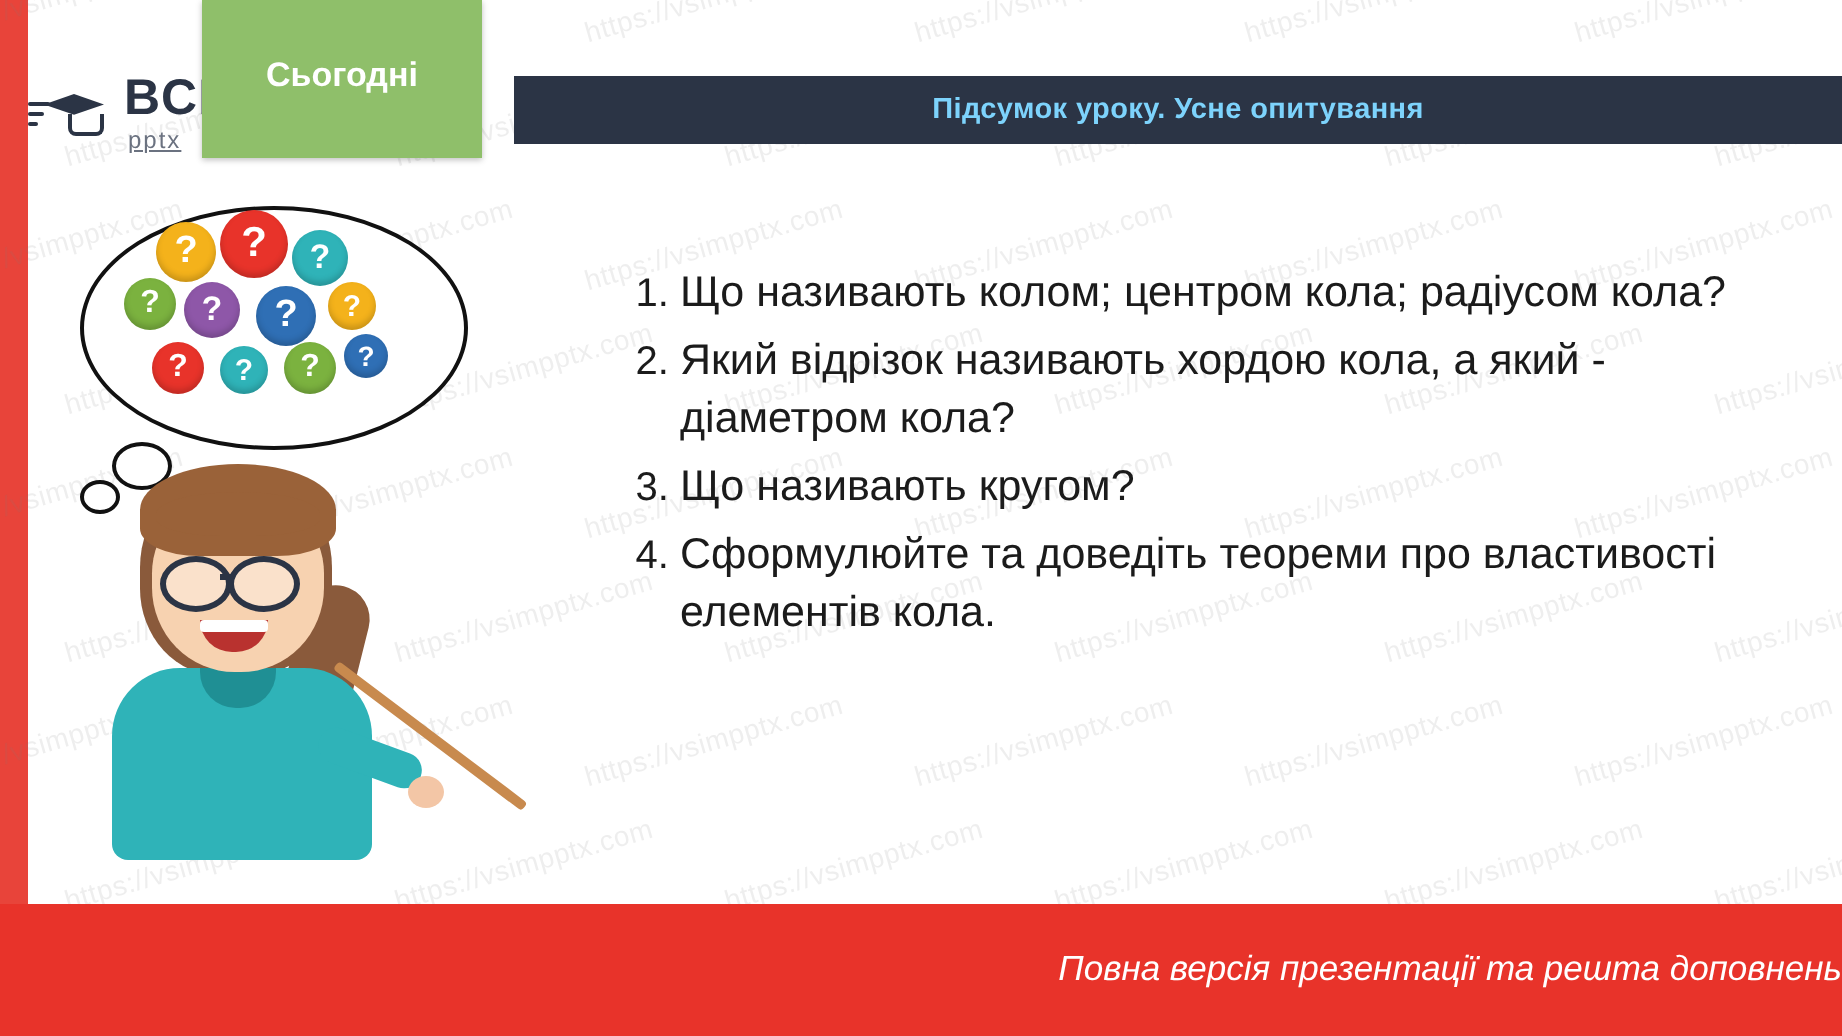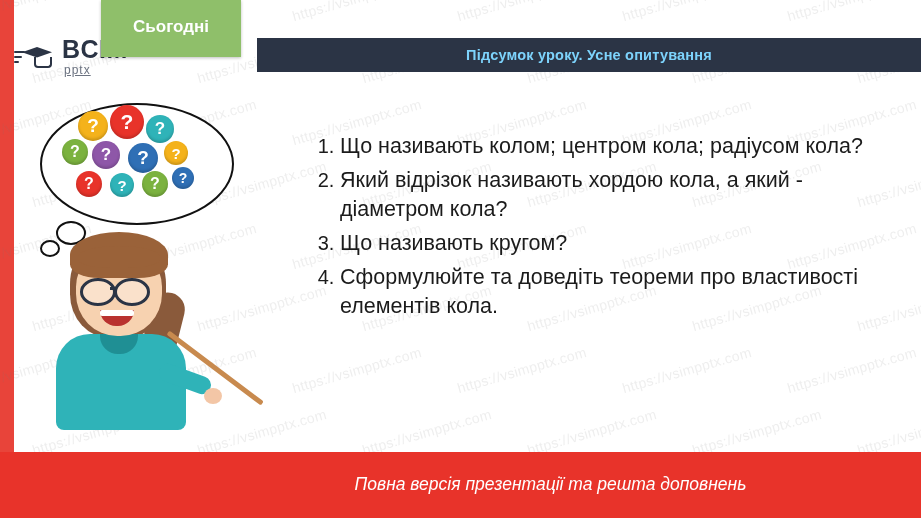--- a/index.html
+++ b/index.html
@@ -81,21 +81,21 @@
     display:flex;flex-direction:column;line-height:1;
   }
   .logo-text .bcim{
     font-size:25px;font-weight:bold;color:#2b3445;letter-spacing:0.5px;
   }
   .logo-text .pptx{
     font-size:12px;color:#6b7280;letter-spacing:1px;margin-top:2px;margin-left:2px;text-decoration:underline;
   }
   
   .date-box{
-    position:absolute;left:101px;top:0px;width:140px;height:57px;
+    position:absolute;left:101px;top:0px;width:140px;height:79px;
     background:#8fbf6a;z-index:8;
     display:flex;flex-direction:column;align-items:center;justify-content:center;
     box-shadow:0 1px 3px rgba(0,0,0,0.25);
   }
   .date-box .label{
     color:#ffffff;font-size:17px;font-weight:bold;margin-bottom:4px;
   }
   .date-box .value{
     color:#ffffff;font-size:20px;font-weight:bold;letter-spacing:0.3px;
   }
@@ -170,21 +170,21 @@
     background:#e8332a;transform:rotate(45deg);border-radius:2px;
   }
   .pb-text{
     margin-left:10px;color:#ffffff;font-weight:bold;line-height:1.05;
     font-size:20px;letter-spacing:0.5px;
   }
   .pb-text .l2{font-size:25px;}
   
   .bottom-banner{
     position:absolute;left:0;top:452px;width:921px;height:66px;background:#e8332a;z-index:8;
-    display:flex;align-items:center;justify-content:center;
+    display:flex;align-items:center;justify-content:flex-end;
   }
   .bottom-banner .bb-text{
     color:#ffffff;font-style:italic;font-size:17.5px;text-align:center;line-height:1.35;
     padding-left:180px;
   }
 </style>
 </head>
 <body>
 
 <div id="slide">

